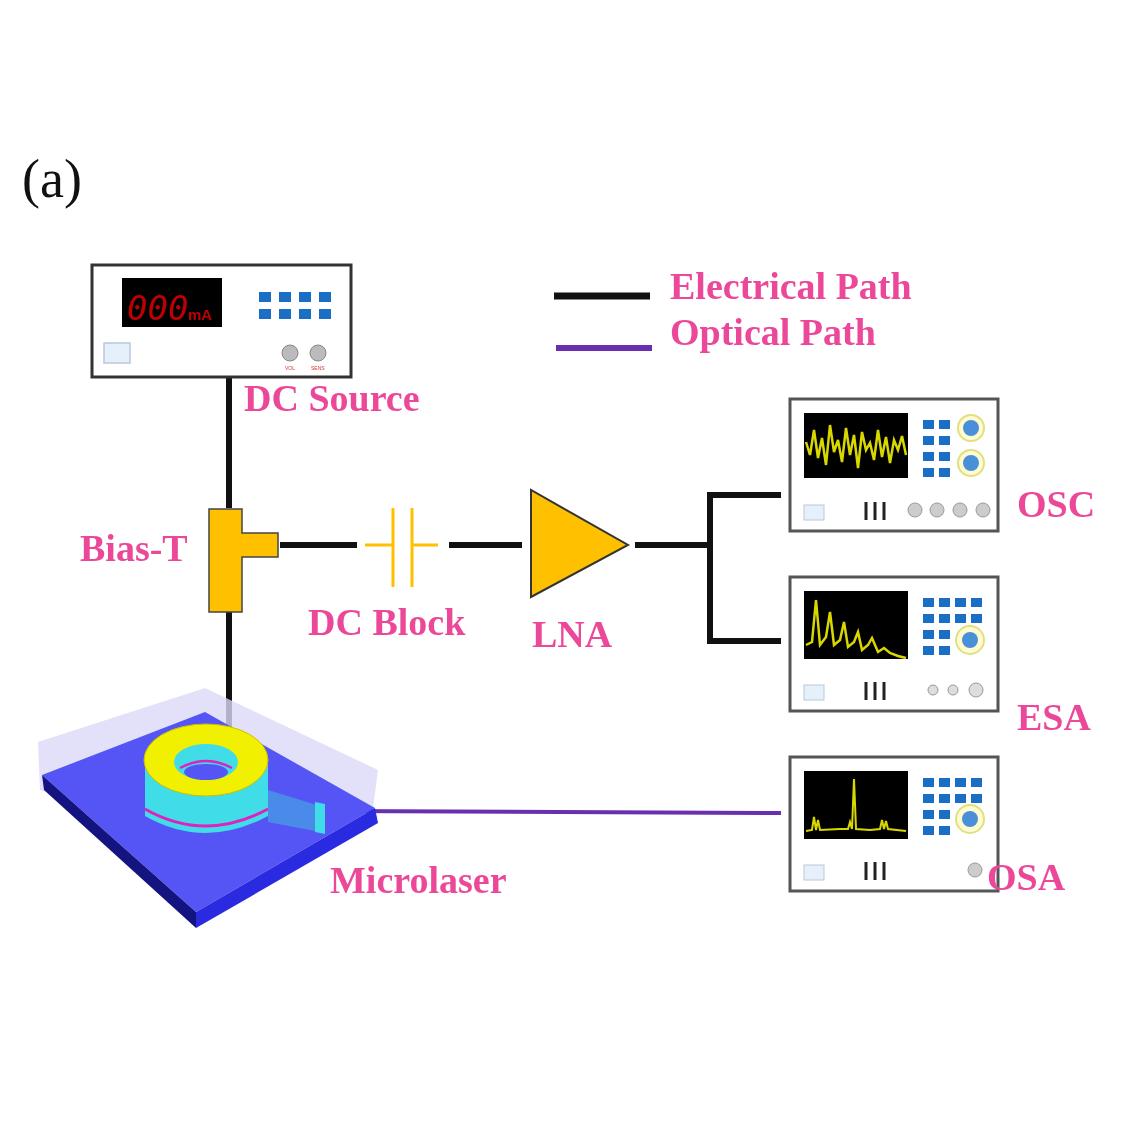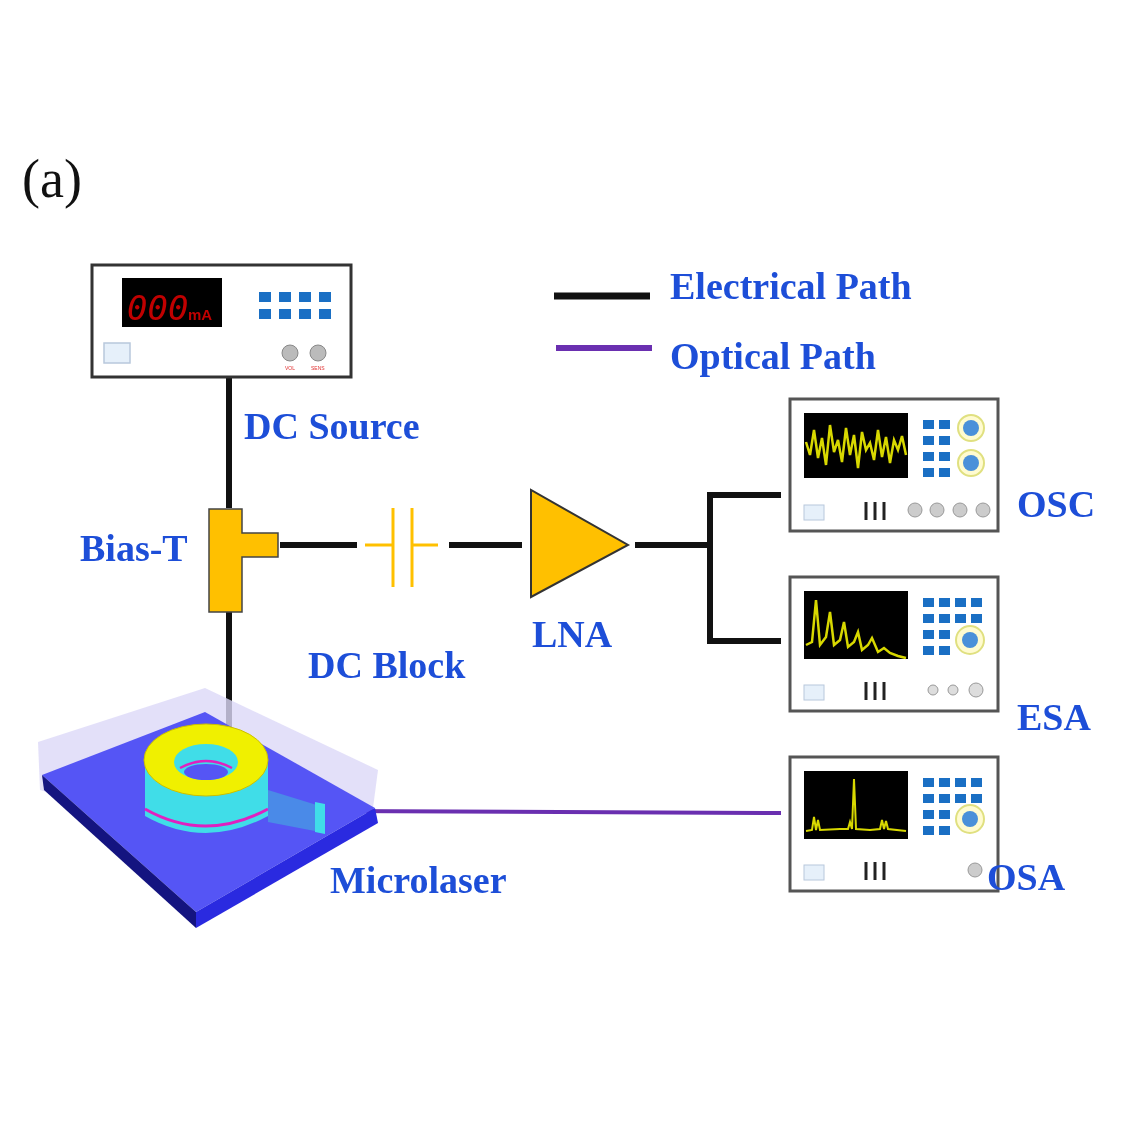--- a/index.html
+++ b/index.html
@@ -1,18 +1,18 @@
 <!DOCTYPE html>
 <html><head>
 <meta charset="utf-8">
 <style>
   html, body { margin:0; padding:0; background:#ffffff; }
   body { width:1132px; height:1132px; position:relative; overflow:hidden;
          font-family:"Liberation Serif", "DejaVu Serif", serif; }
-  .lbl { position:absolute; font-weight:bold; color:#1d4ed8; font-size:38px; white-space:nowrap; }
+  .lbl { position:absolute; font-weight:bold; color:#ec4899; font-size:38px; white-space:nowrap; }
   .panel-label { position:absolute; left:22px; top:148px; font-size:54px; color:#111; font-weight:normal; }
   svg { position:absolute; left:0; top:0; }
 </style>
 </head>
 <body>
 
 <div class="panel-label">(a)</div>
 
 <svg width="1132" height="1132" viewBox="0 0 1132 1132">
 
@@ -178,21 +178,21 @@
     <polygon points="315,802 325,804 325,834 315,832" fill="#40dde8"></polygon>
 
     <ellipse cx="206" cy="760" rx="62" ry="36" fill="#f0f000" stroke="#ccc000" stroke-width="1"></ellipse>
     <ellipse cx="206" cy="762" rx="32" ry="18" fill="#40dde8"></ellipse>
     <path d="M180 768 Q206 754 232 768" fill="none" stroke="#e020c0" stroke-width="2.5"></path>
     <ellipse cx="206" cy="772" rx="22" ry="8" fill="#5555f5"></ellipse>
   </g>
 </svg>
 
 <div class="lbl" style="left:670px; top:264px;">Electrical Path</div>
-<div class="lbl" style="left:670px; top:334px;text-align:center;">Optical Path</div>
-<div class="lbl" style="left:244px; top:404px;">DC Source</div>
+<div class="lbl" style="left:670px; top:310px;text-align:center;">Optical Path</div>
+<div class="lbl" style="left:244px; top:376px;">DC Source</div>
 <div class="lbl" style="left:80px; top:526px;">Bias-T</div>
-<div class="lbl" style="left:308px; top:643px;text-align:right;">DC Block</div>
+<div class="lbl" style="left:308px; top:600px;text-align:right;">DC Block</div>
 <div class="lbl" style="left:532px; top:612px;">LNA</div>
 <div class="lbl" style="left:1017px; top:482px;text-align:right;">OSC</div>
 <div class="lbl" style="left:1017px; top:695px;">ESA</div>
 <div class="lbl" style="left:987px; top:855px;">OSA</div>
 <div class="lbl" style="left:330px; top:858px;">Microlaser</div>
 
 </body></html>

